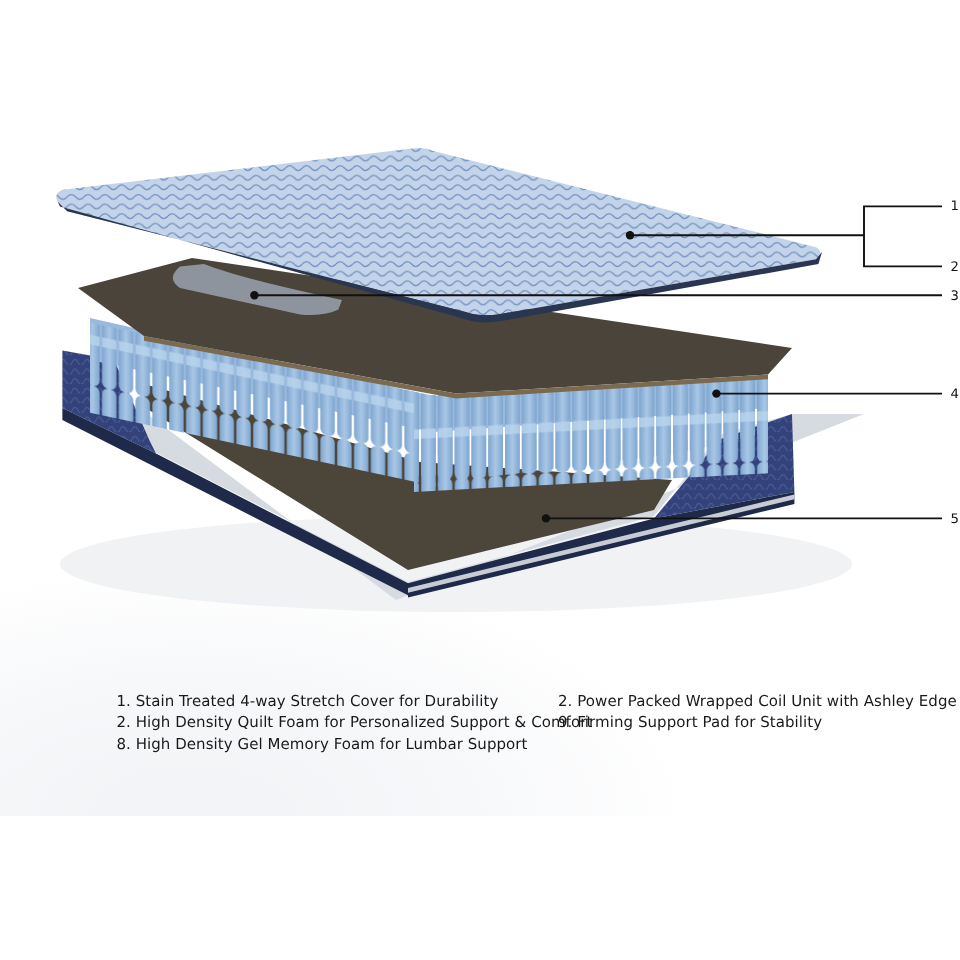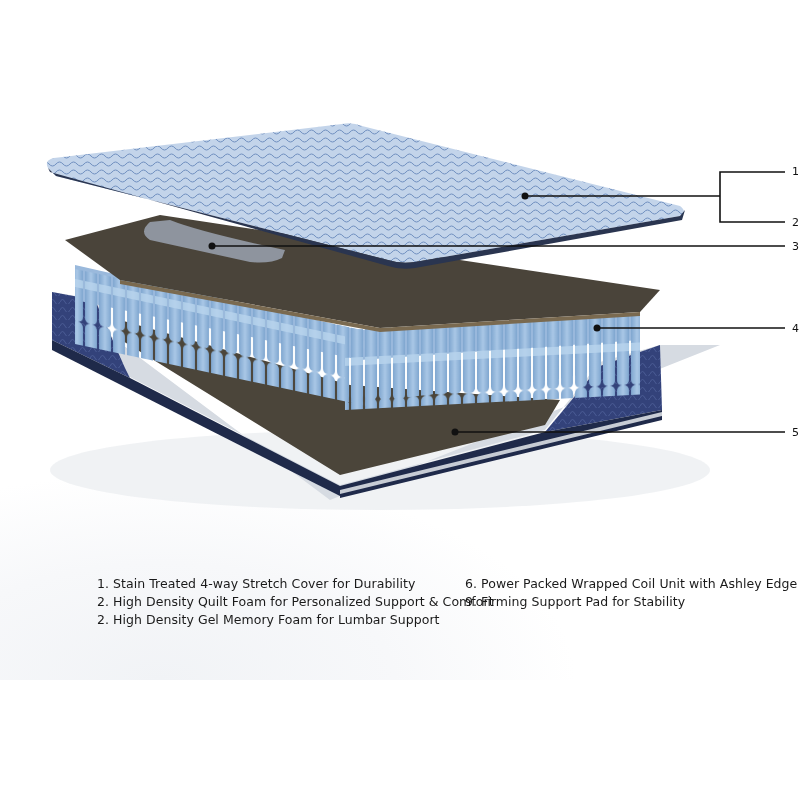--- a/index.html
+++ b/index.html
@@ -86,18 +86,18 @@
   <span class="callout-num" style="left:792px;top:166px;">1</span>
   <span class="callout-num" style="left:792px;top:217px;">2</span>
   <span class="callout-num" style="left:792px;top:241px;">3</span>
   <span class="callout-num" style="left:792px;top:323px;">4</span>
   <span class="callout-num" style="left:792px;top:427px;">5</span>
 </div>
 
 <div class="legend legend-left">
   <div class="row">1.  Stain Treated 4-way Stretch Cover for Durability</div>
   <div class="row">2. High Density Quilt Foam for Personalized Support &amp; Comfort</div>
-  <div class="row">2. High Density Gel Memory Foam for Lumbar Support</div>
+  <div class="row">8. High Density Gel Memory Foam for Lumbar Support</div>
 </div>
 <div class="legend legend-right">
-  <div class="row">6. Power Packed Wrapped Coil Unit with Ashley Edge</div>
+  <div class="row">2. Power Packed Wrapped Coil Unit with Ashley Edge</div>
   <div class="row">9. Firming Support Pad for Stability</div>
 </div>
 
 </body></html>

